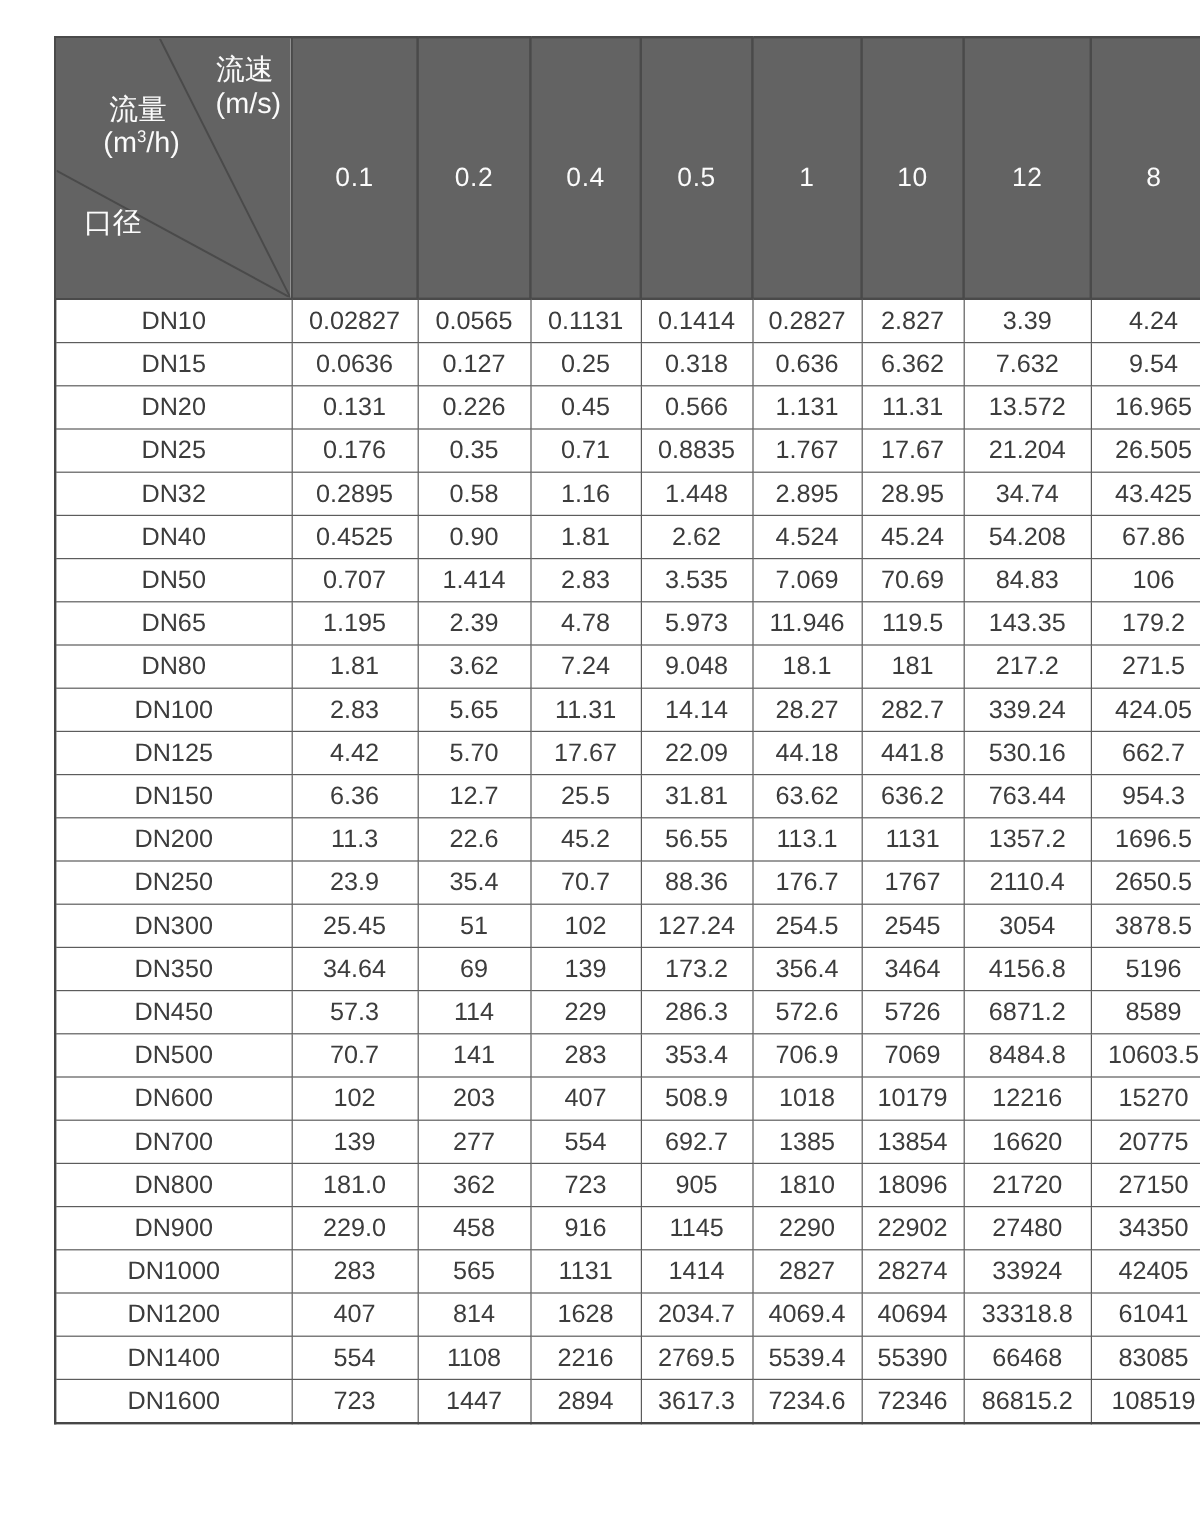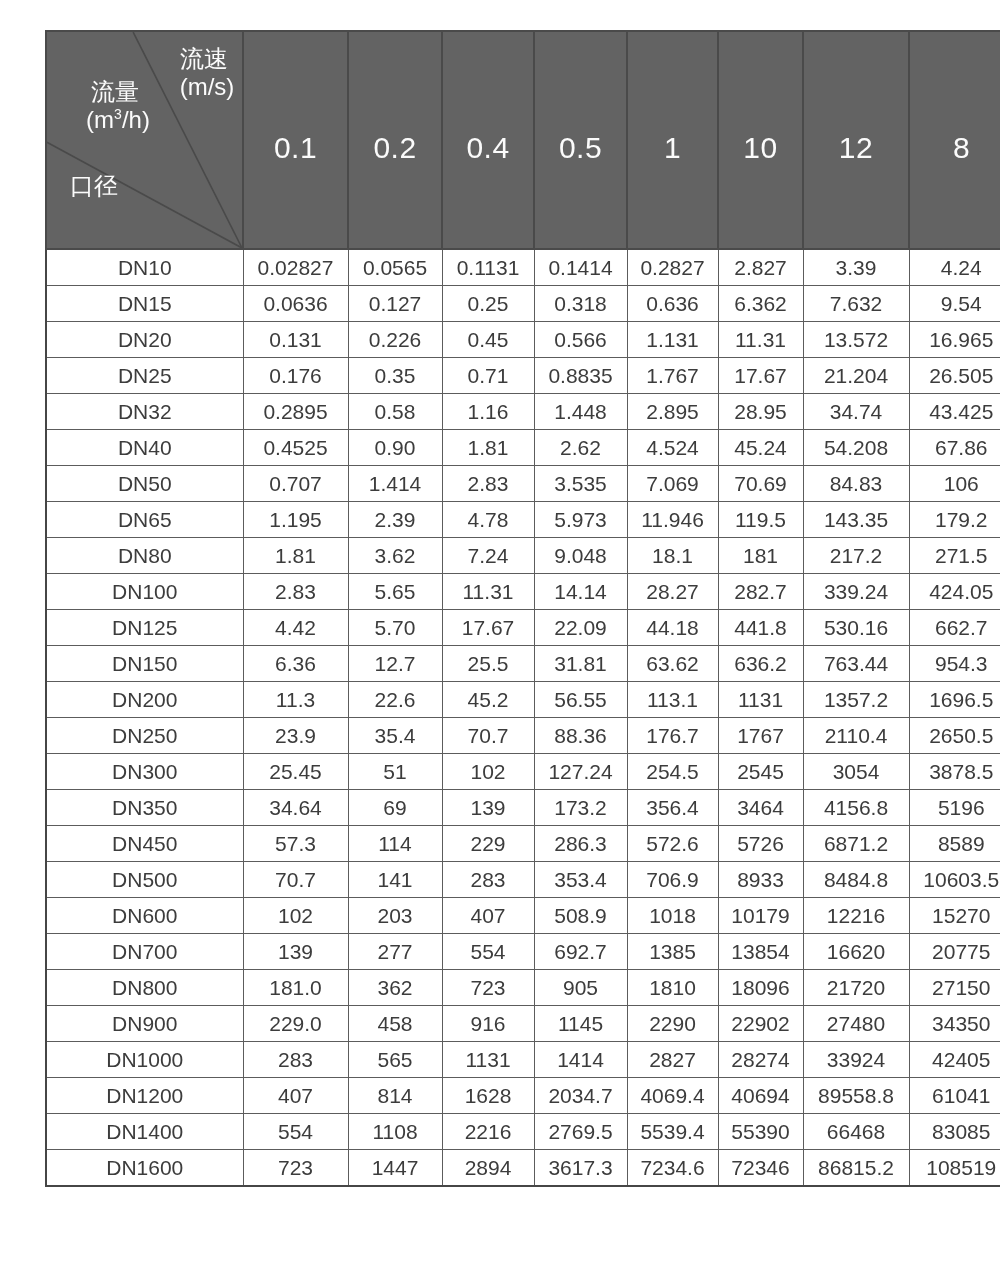--- a/index.html
+++ b/index.html
@@ -72,21 +72,21 @@
     line-height: 0;
   }
   .lbl-velocity      { left: 157px; top: 27px; }
   .lbl-velocity-unit { left: 160px; top: 55px; }
   .lbl-flow          { left: 68px;  top: 60px; }
   .lbl-flow-unit     { left: 71px;  top: 88px; }
   .lbl-diameter      { left: 47px;  top: 154px; }
   .lbl-diameter-unit { left: 44px;  top: 182px; margin-top: 48px; }
 
   th.vel-head {
-    font-size: 30px;
+    font-size: 22px;
     padding-top: 16px;
     text-align: center;
     letter-spacing: 0.5px;
     margin-left: 44px;
   }
 
   tbody td {
     border: 1px solid #5c5c5c;
     height: 35px;
     padding: 0 4px;
@@ -327,21 +327,21 @@
             <td>6871.2</td>
             <td>8589</td>
           </tr>
           <tr>
             <td>DN500</td>
             <td>70.7</td>
             <td>141</td>
             <td>283</td>
             <td>353.4</td>
             <td>706.9</td>
-            <td>8933</td>
+            <td>7069</td>
             <td>8484.8</td>
             <td>10603.5</td>
           </tr>
           <tr>
             <td>DN600</td>
             <td>102</td>
             <td>203</td>
             <td>407</td>
             <td>508.9</td>
             <td>1018</td>
@@ -394,21 +394,21 @@
             <td>42405</td>
           </tr>
           <tr>
             <td>DN1200</td>
             <td>407</td>
             <td>814</td>
             <td>1628</td>
             <td>2034.7</td>
             <td>4069.4</td>
             <td>40694</td>
-            <td>89558.8</td>
+            <td>33318.8</td>
             <td>61041</td>
           </tr>
           <tr>
             <td>DN1400</td>
             <td>554</td>
             <td>1108</td>
             <td>2216</td>
             <td>2769.5</td>
             <td>5539.4</td>
             <td>55390</td>

